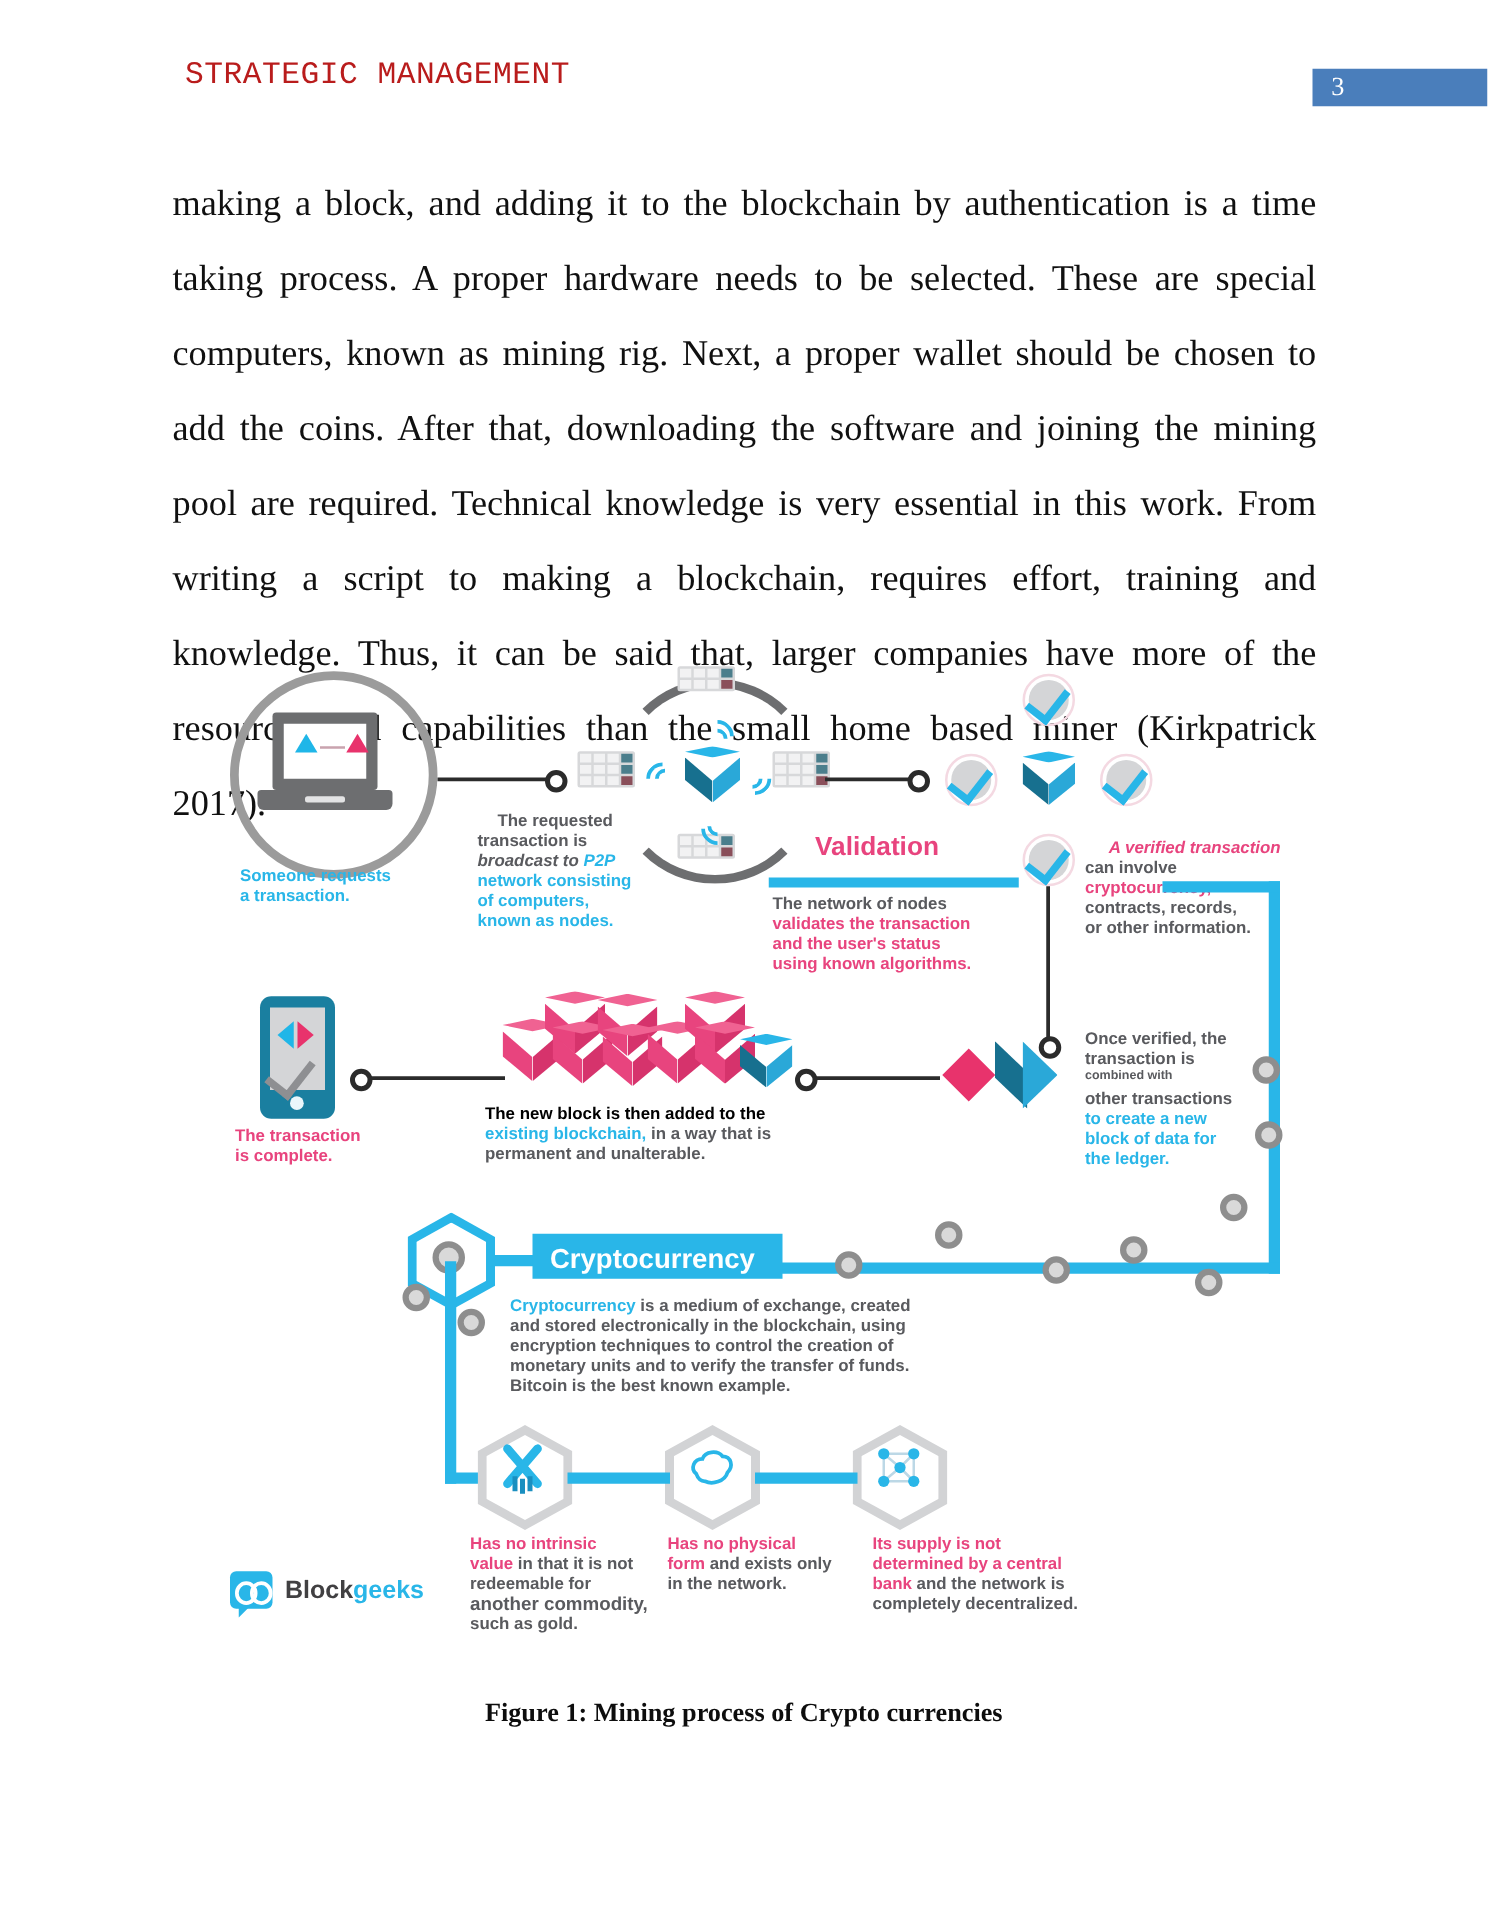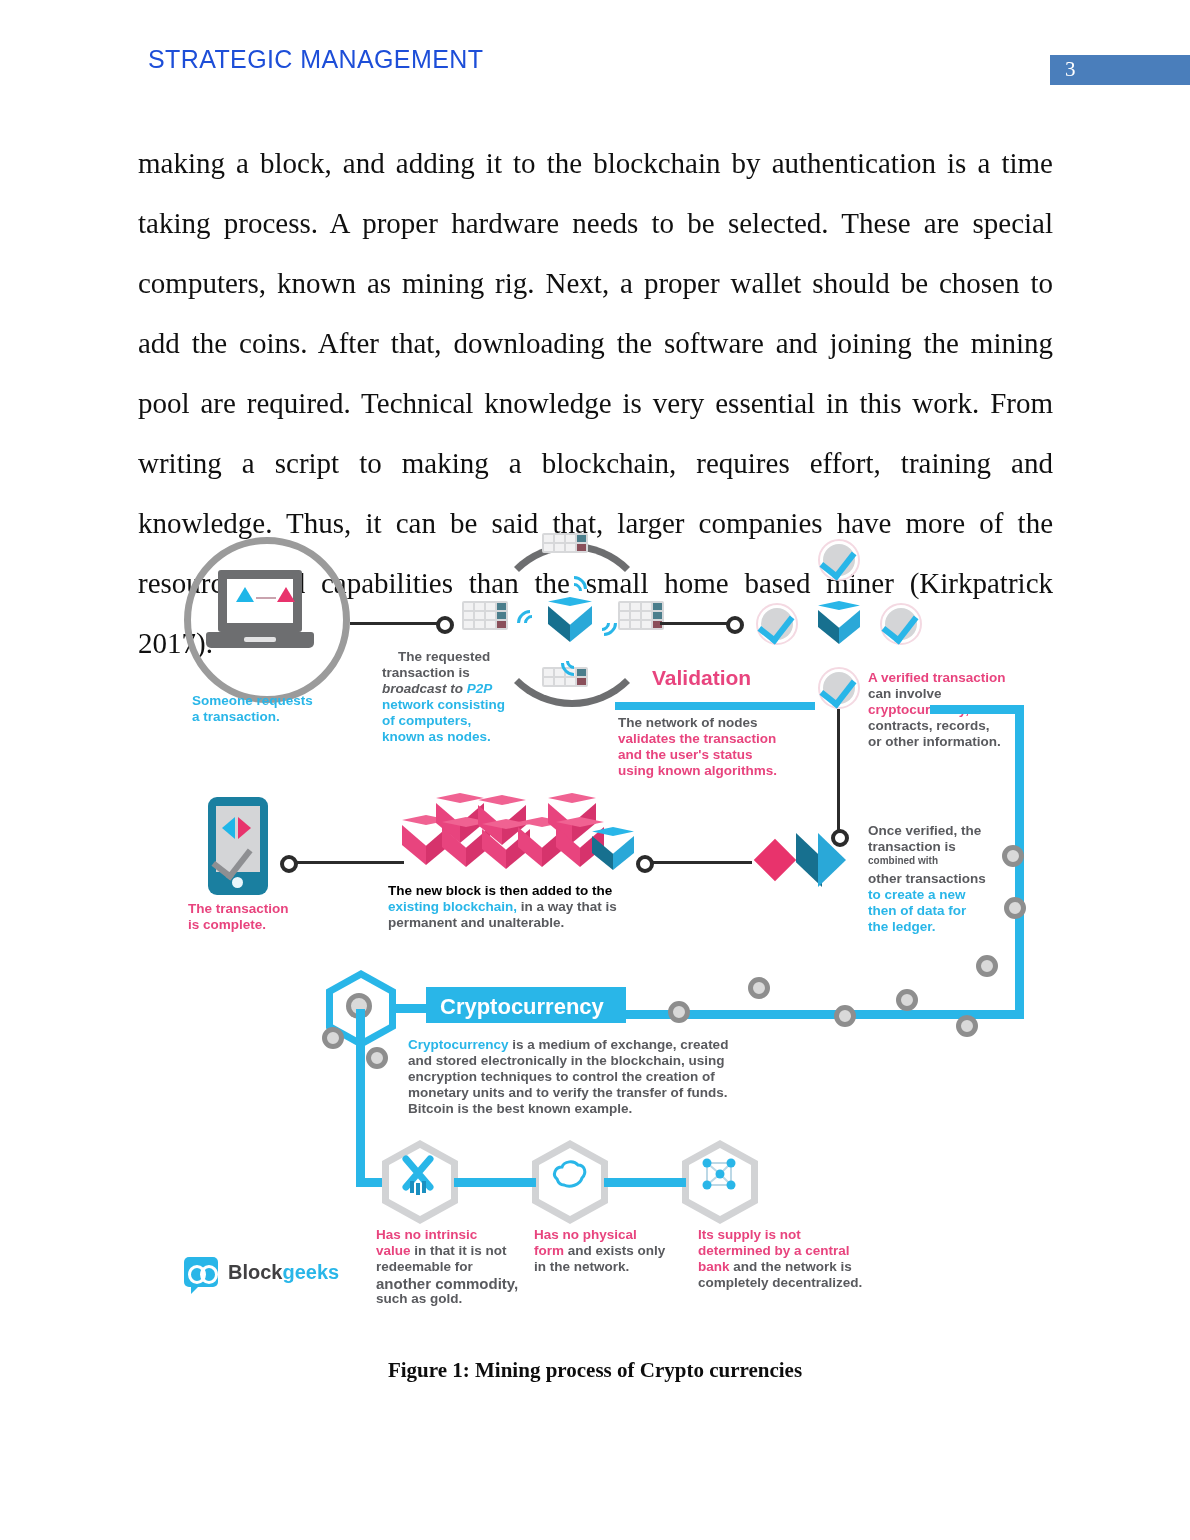--- a/index.html
+++ b/index.html
@@ -9,22 +9,22 @@
     font-family:"Liberation Serif", serif;
     position:relative;
     overflow:hidden;
   }
   .page { position:relative; width:1190px; height:1540px; }
 
   
   .header { position:absolute; left:0; top:45px; width:1190px; height:40px; }
   .hdr-title {
     position:absolute; left:148px; top:0;
-    font-family:Liberation Sans, sans-serif;
-    font-size:25px; letter-spacing:0.4px; color:#1d4ed8;
+    font-family:Liberation Mono, monospace;
+    font-size:25px; letter-spacing:0.4px; color:#b91c1c;
     white-space:nowrap;
   }
   .page-badge {
     position:absolute; left:1050px; top:10px;
     width:140px; height:30px; background:#4a7ebb;
   }
   .page-badge span {
     position:absolute; left:15px; top:2px;
     color:#ffffff; font-size:21px; font-family:"Liberation Serif", serif;
   }
@@ -385,21 +385,21 @@
       <div class="right" style="left:21px; top:9px; width:21px; height:34px; clip-path:polygon(0 52%,100% 0,100% 50%,0 100%);"></div>
     </div>
 
     <div class="t pk" style="left:482px; top:150px; font-size:21px;">Validation</div>
     <div class="bar-cy" style="left:445px; top:187px; width:200px; height:8px;"></div>
     <div class="t dk" style="left:448px; top:200px; font-size:13.5px;">The network of nodes</div>
     <div class="t pk" style="left:448px; top:216px; font-size:13.5px;">validates the transaction</div>
     <div class="t pk" style="left:448px; top:232px; font-size:13.5px;">and the user's status</div>
     <div class="t pk" style="left:448px; top:248px; font-size:13.5px;">using known algorithms.</div>
 
-    <div class="t pk" style="left:698px; top:155px; font-size:13.5px;">A verified transaction</div>
+    <div class="t pk" style="left:717px; top:155px; font-size:13.5px;font-style:italic;">A verified transaction</div>
     <div class="t dk" style="left:698px; top:171px; font-size:13.5px;">can involve</div>
     <div class="t pk" style="left:698px; top:187px; font-size:13.5px;">cryptocurrency,</div>
     <div class="t dk" style="left:698px; top:203px; font-size:13.5px;">contracts, records,</div>
     <div class="t dk" style="left:698px; top:219px; font-size:13.5px;">or other information.</div>
 
     <div class="lineV" style="left:667px; top:194px; height:126px;"></div>
     <div class="ring" style="left:661px; top:314px;"></div>
 
     <div class="phone" style="left:38px; top:282px; width:60px; height:98px;">
       <div class="scr" style="left:8px; top:9px; width:44px; height:66px;"></div>
@@ -473,21 +473,21 @@
     <div class="chev" style="left:626px; top:318px; width:50px; height:54px;">
       <div class="a" style="left:0;top:0;width:26px;height:54px;clip-path:polygon(0 0,100% 46%,100% 100%,0 54%);"></div>
       <div class="b" style="left:22px;top:0;width:28px;height:54px;clip-path:polygon(0 0,100% 50%,0 100%,0 54%);"></div>
     </div>
 
     <div class="t dk" style="left:698px; top:308px; font-size:13.5px;">Once verified, the</div>
     <div class="t dk" style="left:698px; top:324px; font-size:13.5px;">transaction is</div>
     <div class="t dk" style="left:698px; top:340px; font-size:10px;">combined with</div>
     <div class="t dk" style="left:698px; top:356px; font-size:13.5px;">other transactions</div>
     <div class="t cy" style="left:698px; top:372px; font-size:13.5px;">to create a new</div>
-    <div class="t cy" style="left:698px; top:388px; font-size:13.5px;">then of data for</div>
+    <div class="t cy" style="left:698px; top:388px; font-size:13.5px;">block of data for</div>
     <div class="t cy" style="left:698px; top:404px; font-size:13.5px;">the ledger.</div>
 
     <div class="pipeV" style="left:845px; top:190px; height:314px;"></div>
     <div class="pipeH" style="left:760px; top:190px; width:94px;"></div>
     <div class="pipeH" style="left:455px; top:495px; width:399px;"></div>
 
     <div class="gring" style="left:832px; top:330px;"></div>
     <div class="gring" style="left:834px; top:382px;"></div>
     <div class="gring" style="left:806px; top:440px;"></div>
     <div class="gring" style="left:786px; top:500px;"></div>

